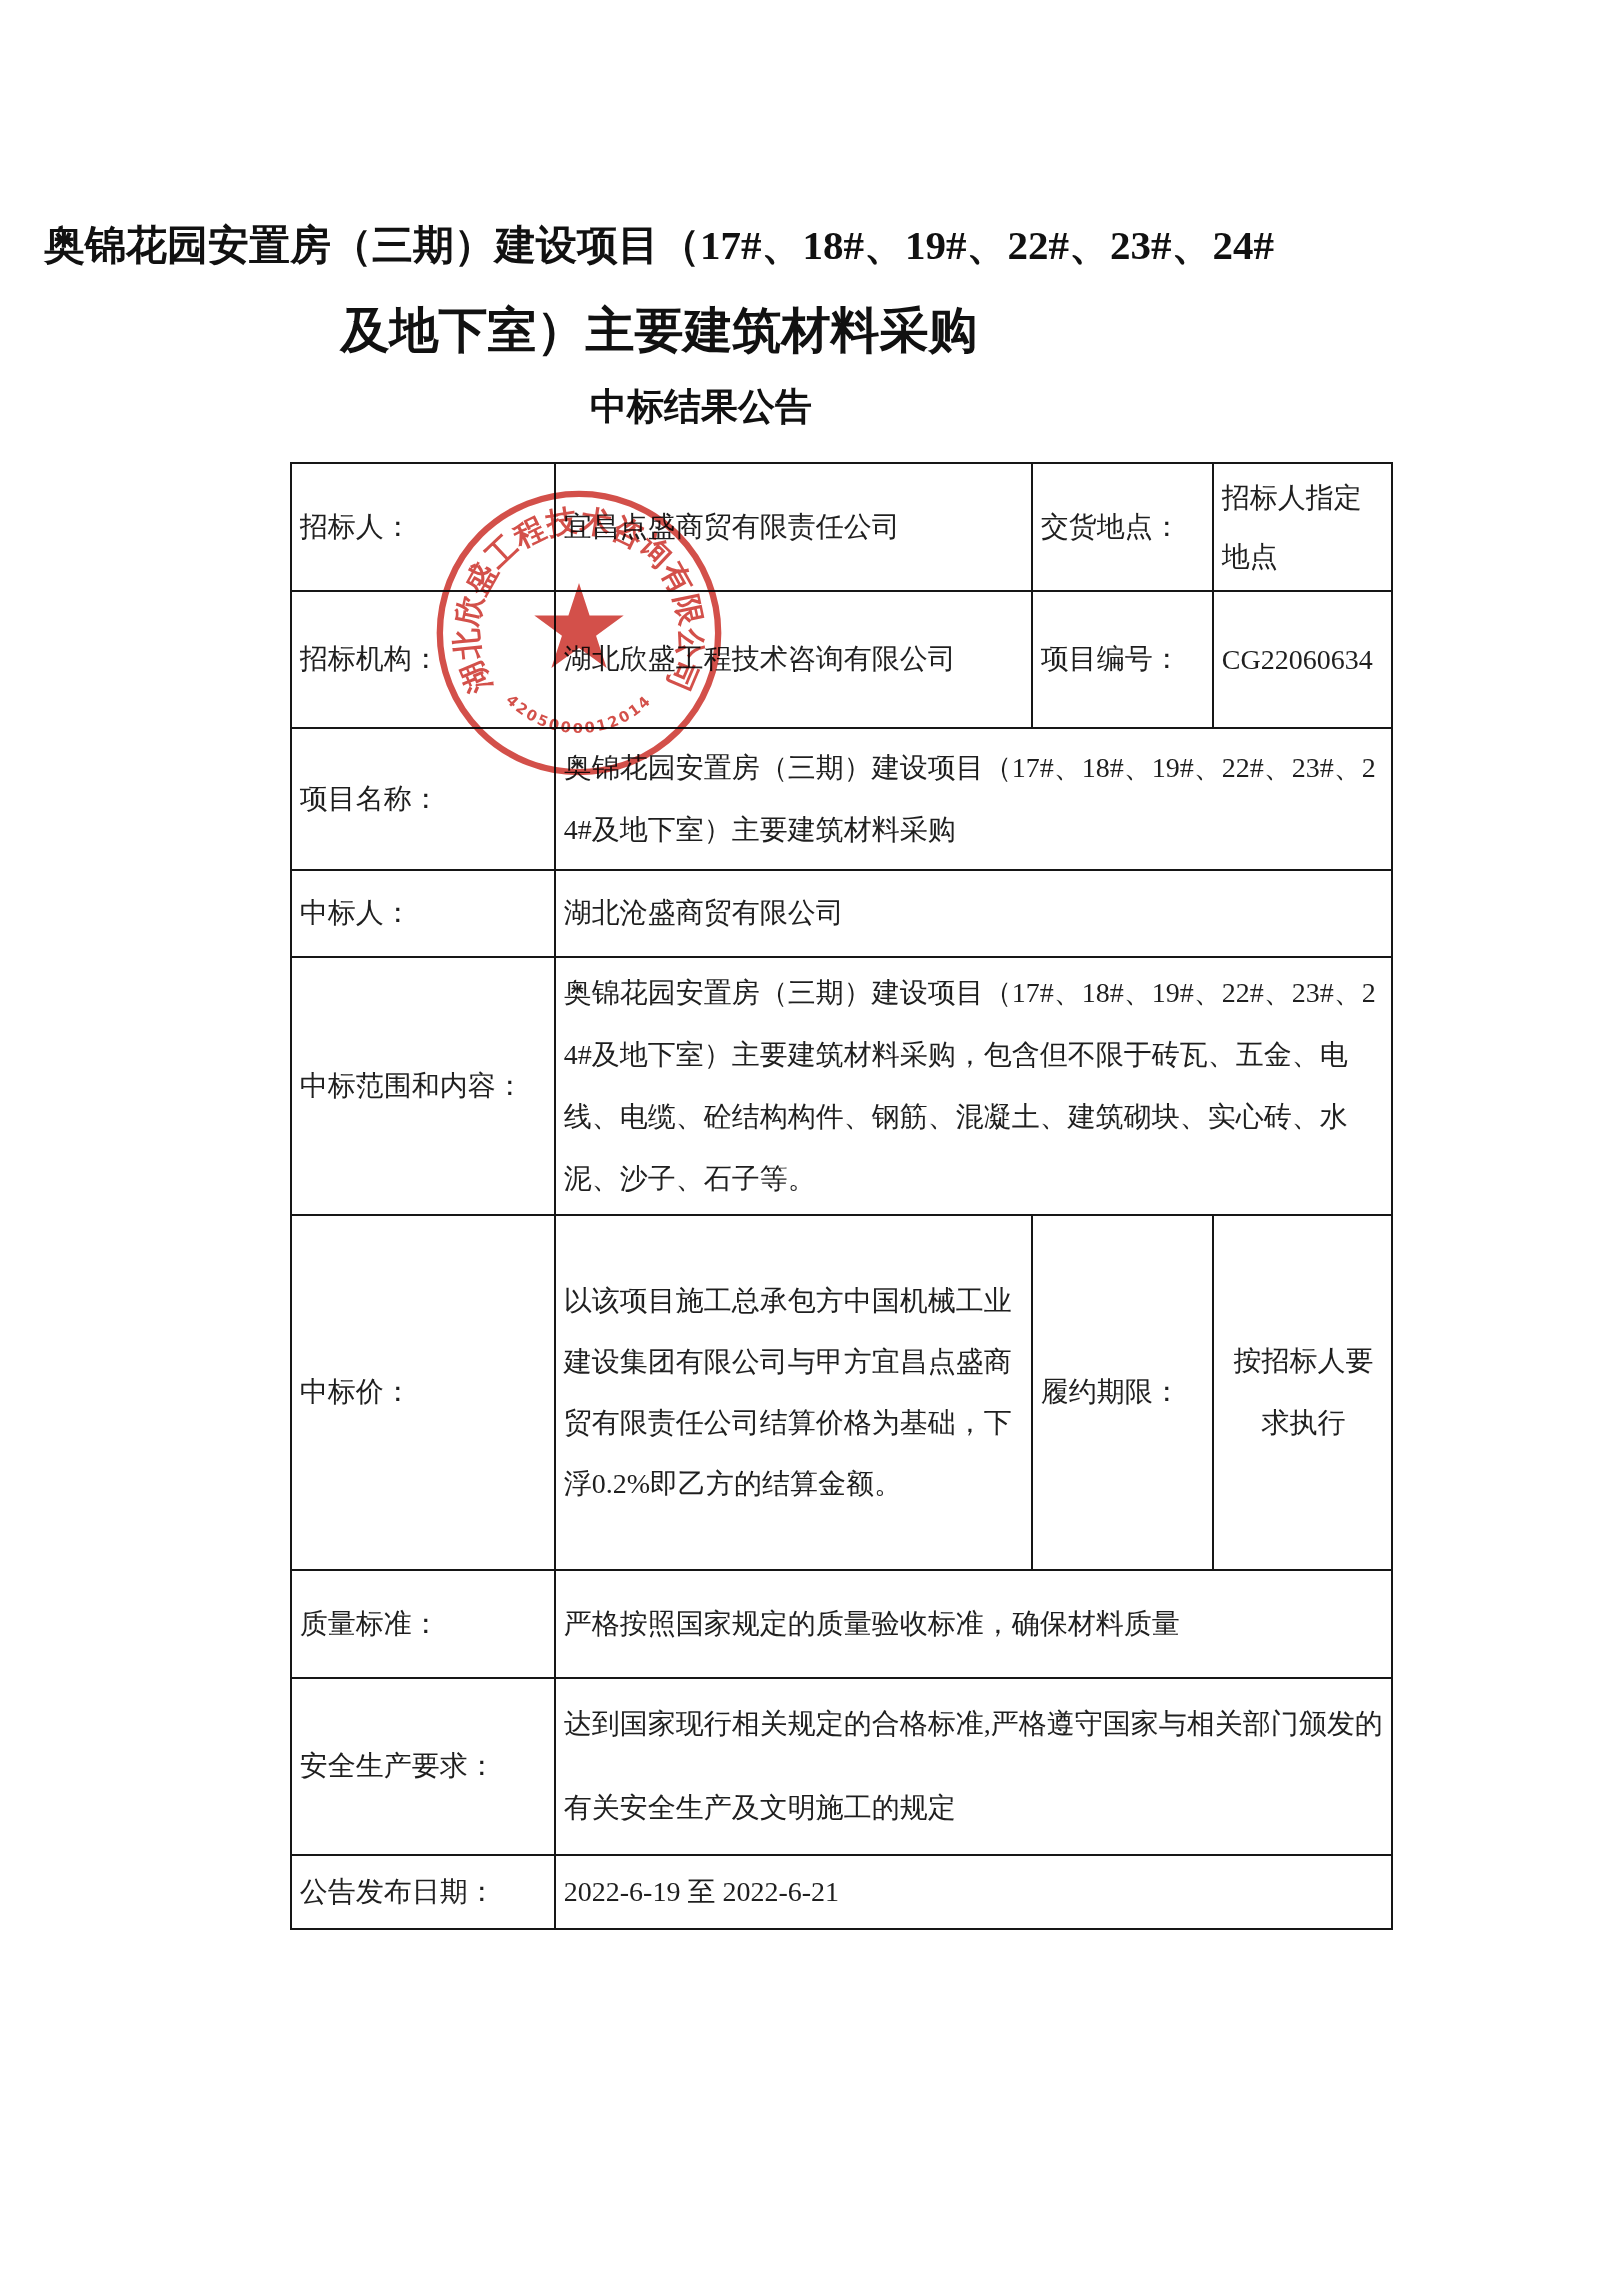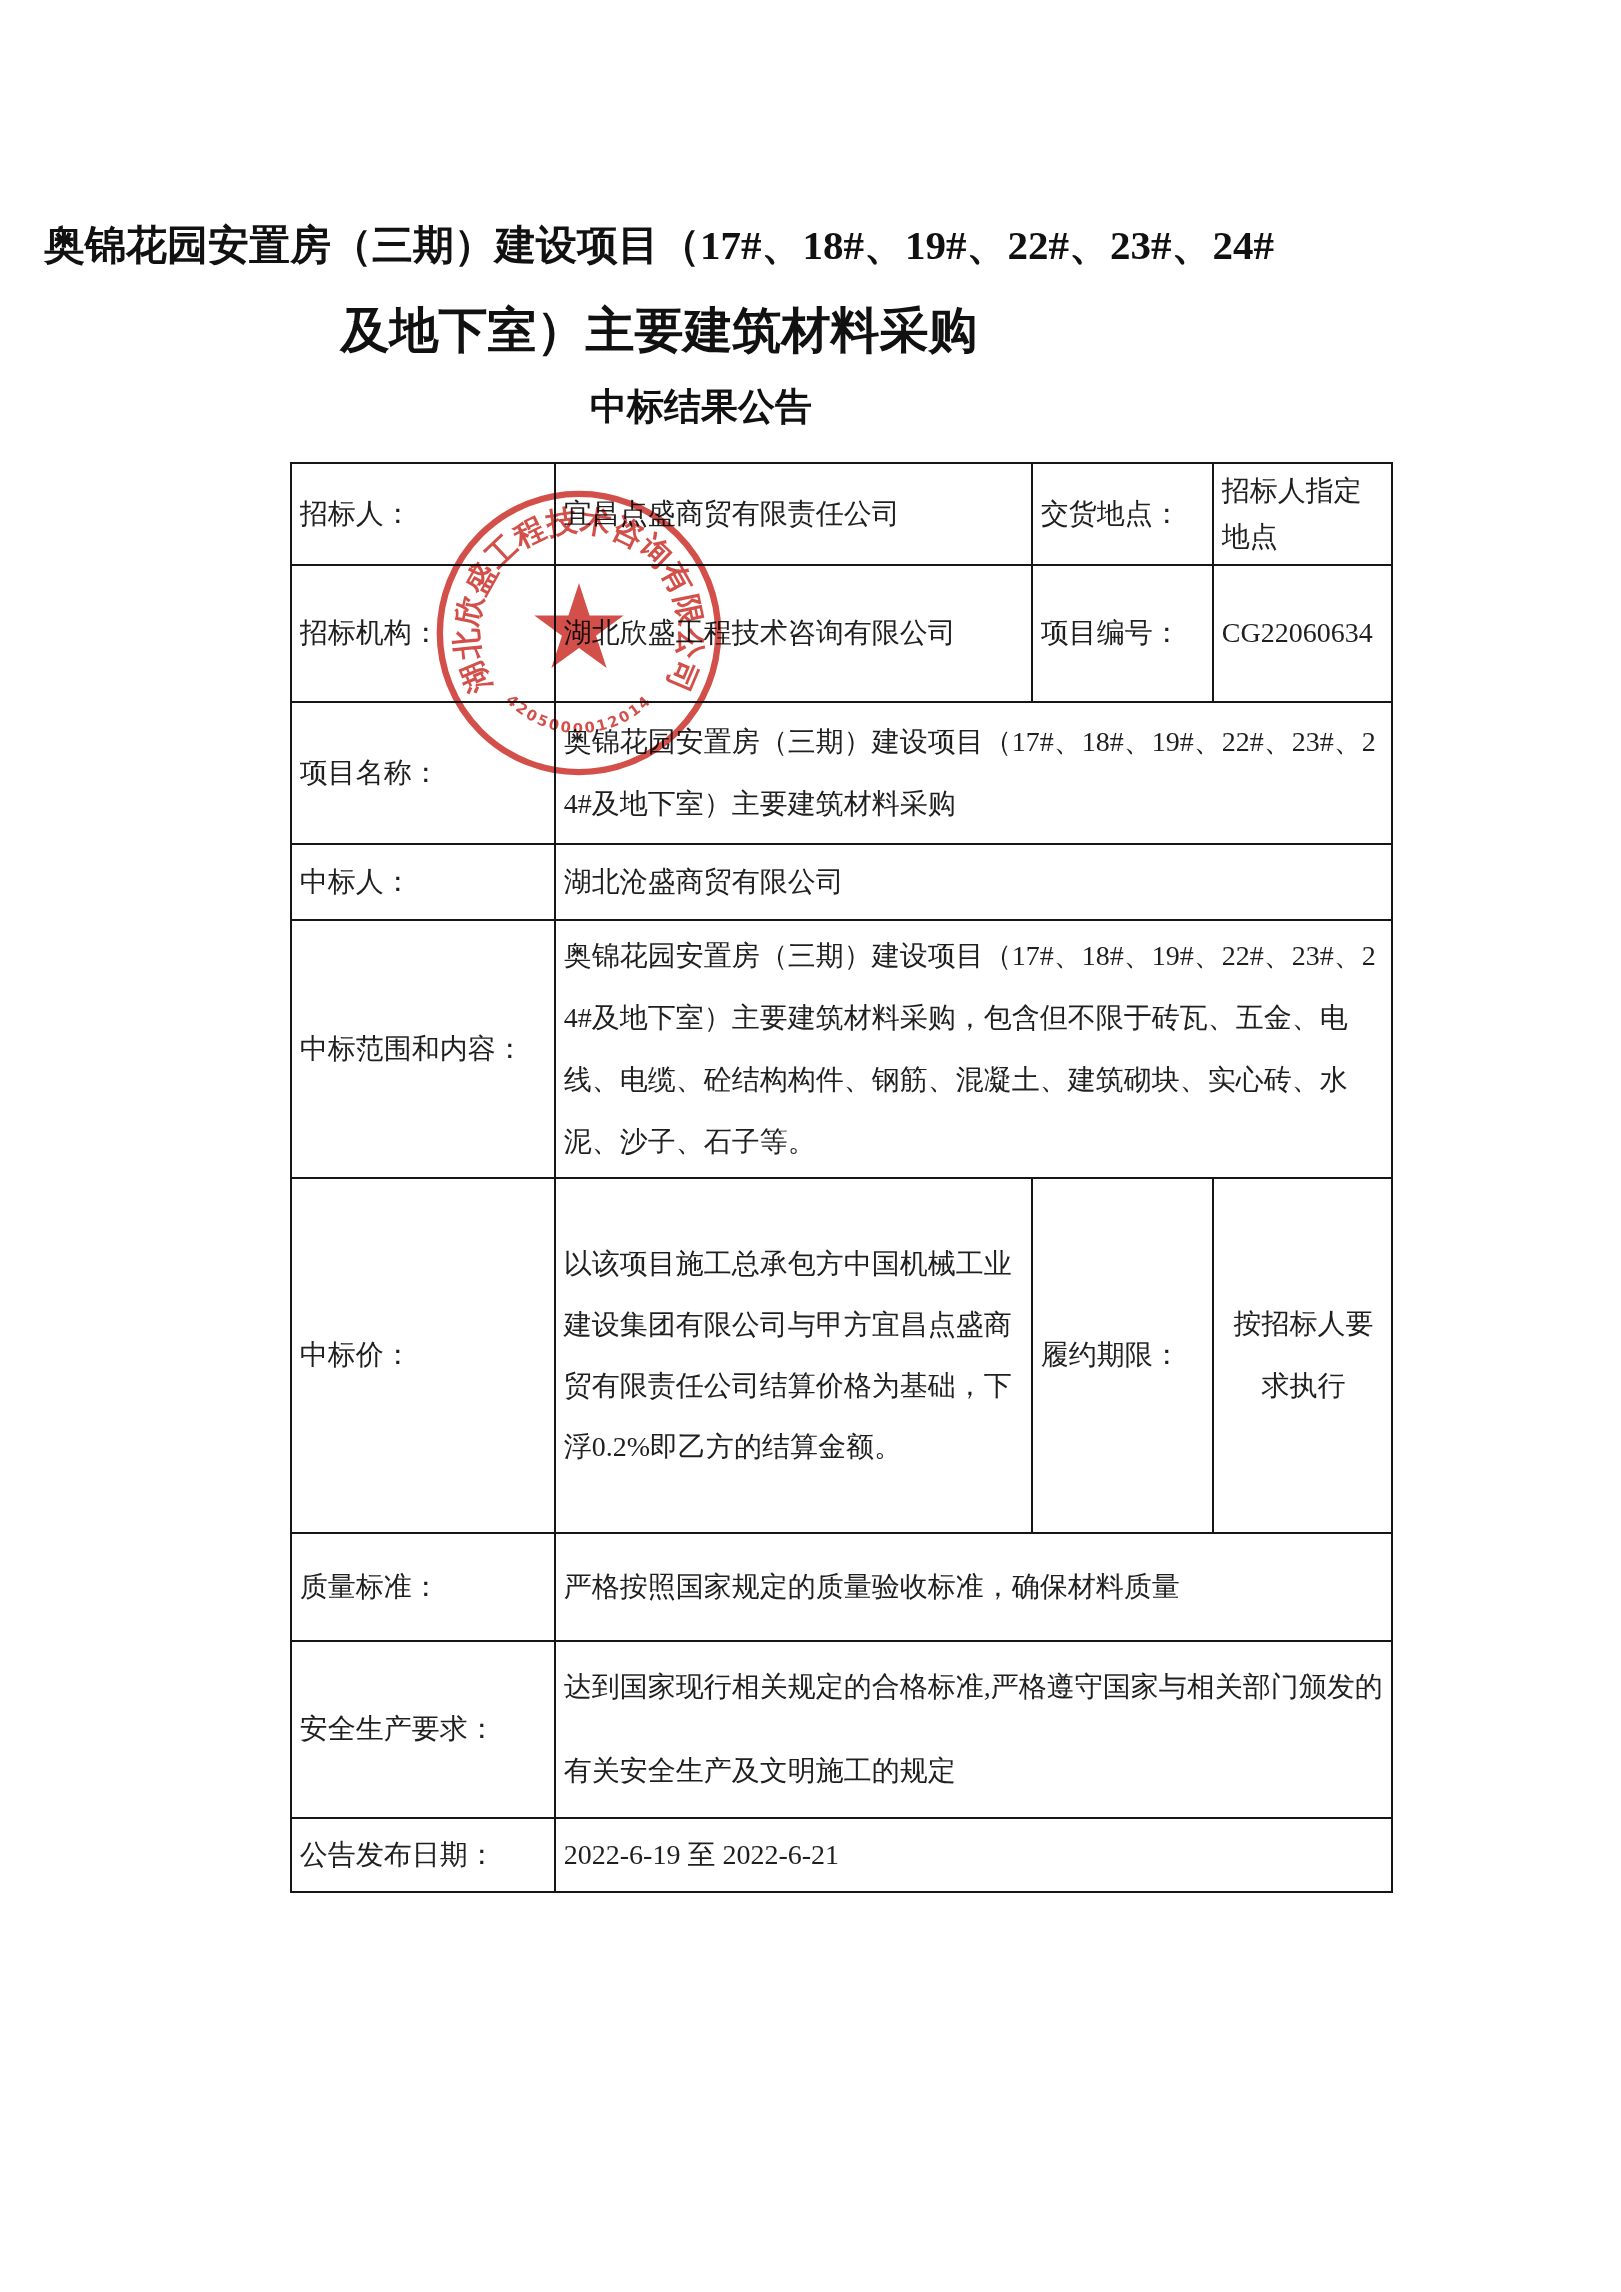--- a/index.html
+++ b/index.html
@@ -31,30 +31,30 @@
   }
   .doc-table td {
     border: 2px solid #161616;
     vertical-align: middle;
     font-size: 28px;
     padding: 3.9px 5.9px 3.9px 7.8px;
     word-break: break-all;
   }
   .lbl { text-align: left; white-space: nowrap; overflow: hidden; }
   .val { line-height: 62px; }
-  .val-tight { line-height: 46px; padding-left: 4.9px; padding-right: 3.9px; font-size: 27.4px; }
+  .val-tight { line-height: 59px; padding-left: 4.9px; padding-right: 3.9px; font-size: 27.4px; }
   .val-center { text-align: center; line-height: 62px; }
   .price-val { font-size: 26.5px; line-height: 61px; }
   .scope-val { font-size: 27.4px; line-height: 62px; }
   .safety-val { line-height: 84px; padding-top: 0; padding-bottom: 0; }
 
   tr.h1 { height: 80px; }
   tr.h2 { height: 137px; padding-left: 8px; }
   tr.h3 { height: 142px; }
-  tr.h4 { height: 76px; }
+  tr.h4 { height: 87px; }
   tr.h5 { height: 248px; }
   tr.h6 { height: 355px; }
   tr.h7 { height: 108px; }
   tr.h8 { height: 176px; }
   tr.h9 { height: 74px; }
 
   .seal {
     position: absolute;
     left: 432px; top: 486px;
     width: 294px; height: 294px;

